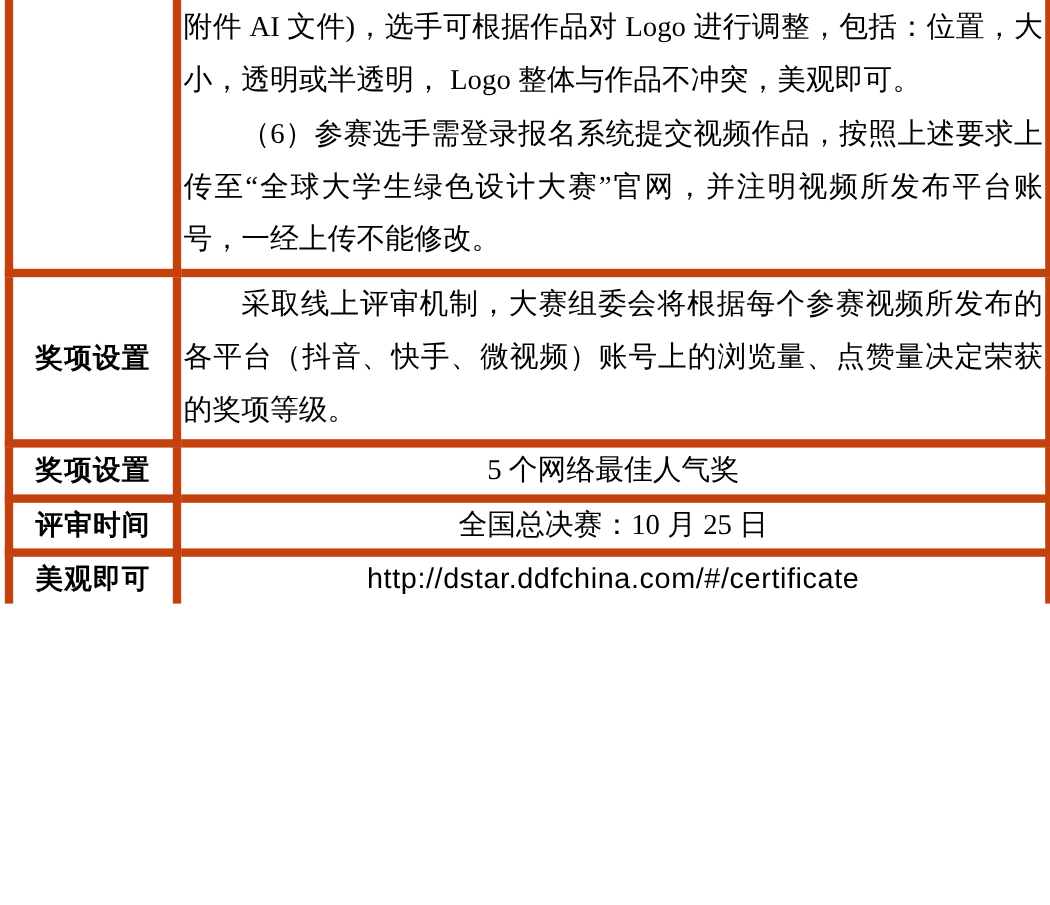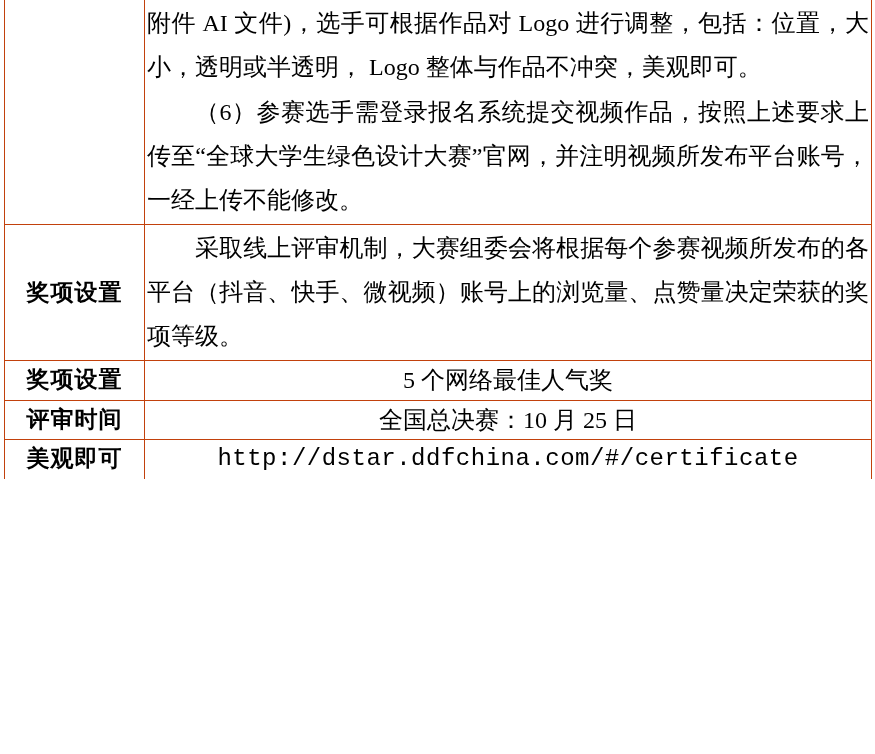--- a/index.html
+++ b/index.html
@@ -20,21 +20,21 @@
     height: 754px;
     background: #ffffff;
   }
   table.doc-table {
     border-collapse: collapse;
     width: 867px;
     margin-left: 4px;
     table-layout: fixed;
   }
   table.doc-table td {
-    border: 1px solid #c2410c;
+    border: 7px solid #c2410c;
     vertical-align: middle;
     padding: 0;
   }
   
   col.c-label { width: 140px; }
   col.c-body  { width: 727px; }
 
   .label-cell {
     text-align: center;
     font-size: 23px;
@@ -51,21 +51,21 @@
     text-align: justify;
     text-justify: inter-ideograph;
   }
   .body-cell p {
     margin: 2px;
   }
   .body-cell p.indent {
     text-indent: 2em;
   }
   .mono {
-    font-family: Liberation Mono, monospace;
+    font-family: Liberation Sans, sans-serif;
     font-size: 22px;
     letter-spacing: 0.5px;
   }
   .single-line {
     font-size: 24px;
     line-height: 1.6;
     padding: 10px 14px;
     text-align: center;
   }
   .top-cut {

